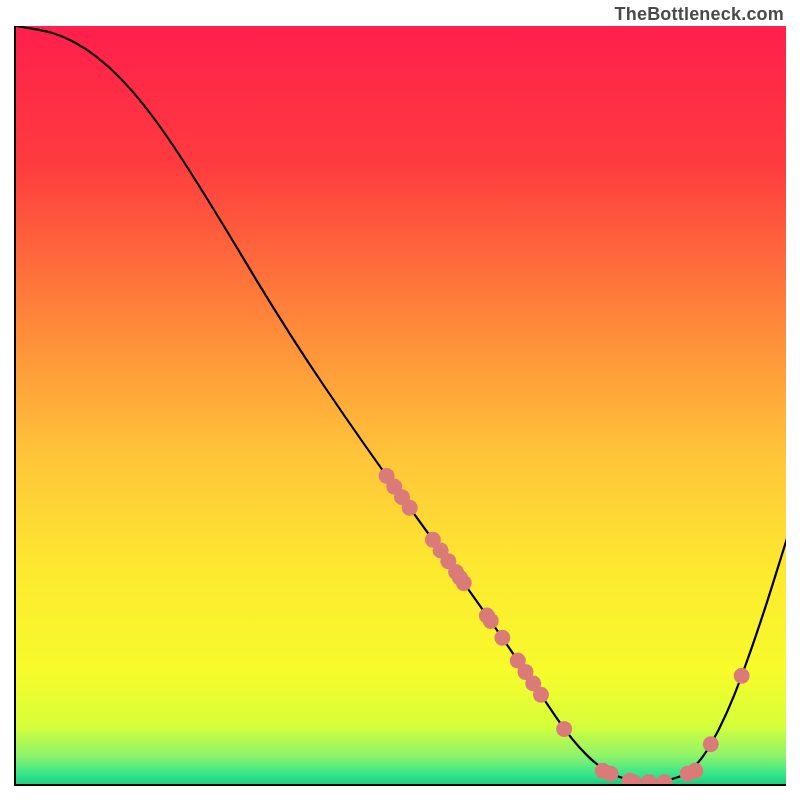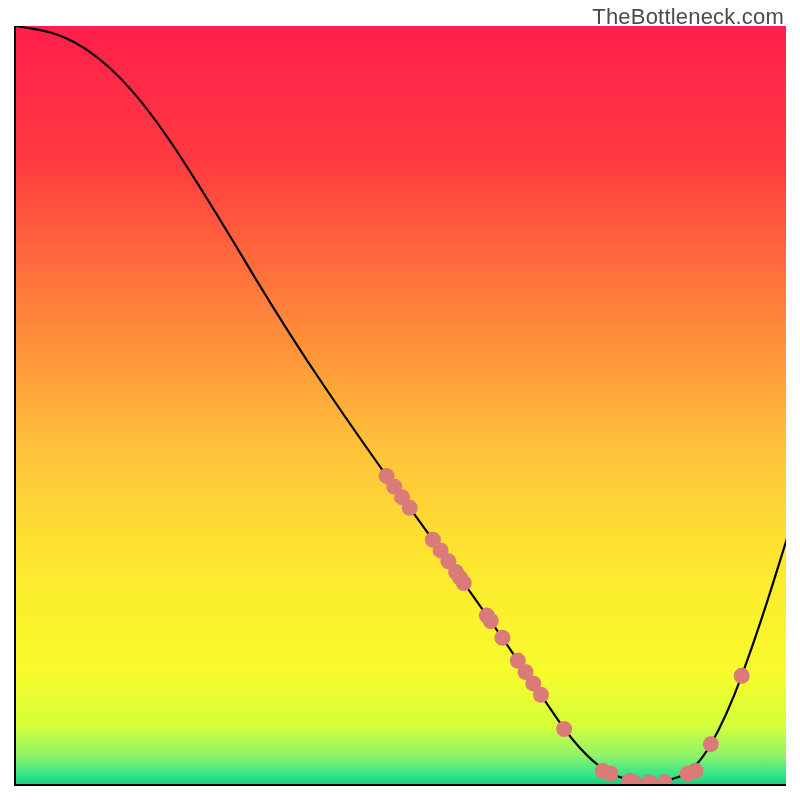--- a/index.html
+++ b/index.html
@@ -13,22 +13,22 @@
   }
   .stage {
     position: relative;
     width: 800px;
     height: 800px;
   }
   .watermark {
     position: absolute;
     top: 4px;
     right: 16px;
-    font-size: 22px;
-    font-weight: 400;
+    font-size: 18px;
+    font-weight: 700;
     color: #4a4a4a;
     letter-spacing: 0.2px;
     z-index: 20;
   }
   .plot {
     position: absolute;
     left: 14px;
     top: 26px;
     width: 772px;
     height: 760px;

